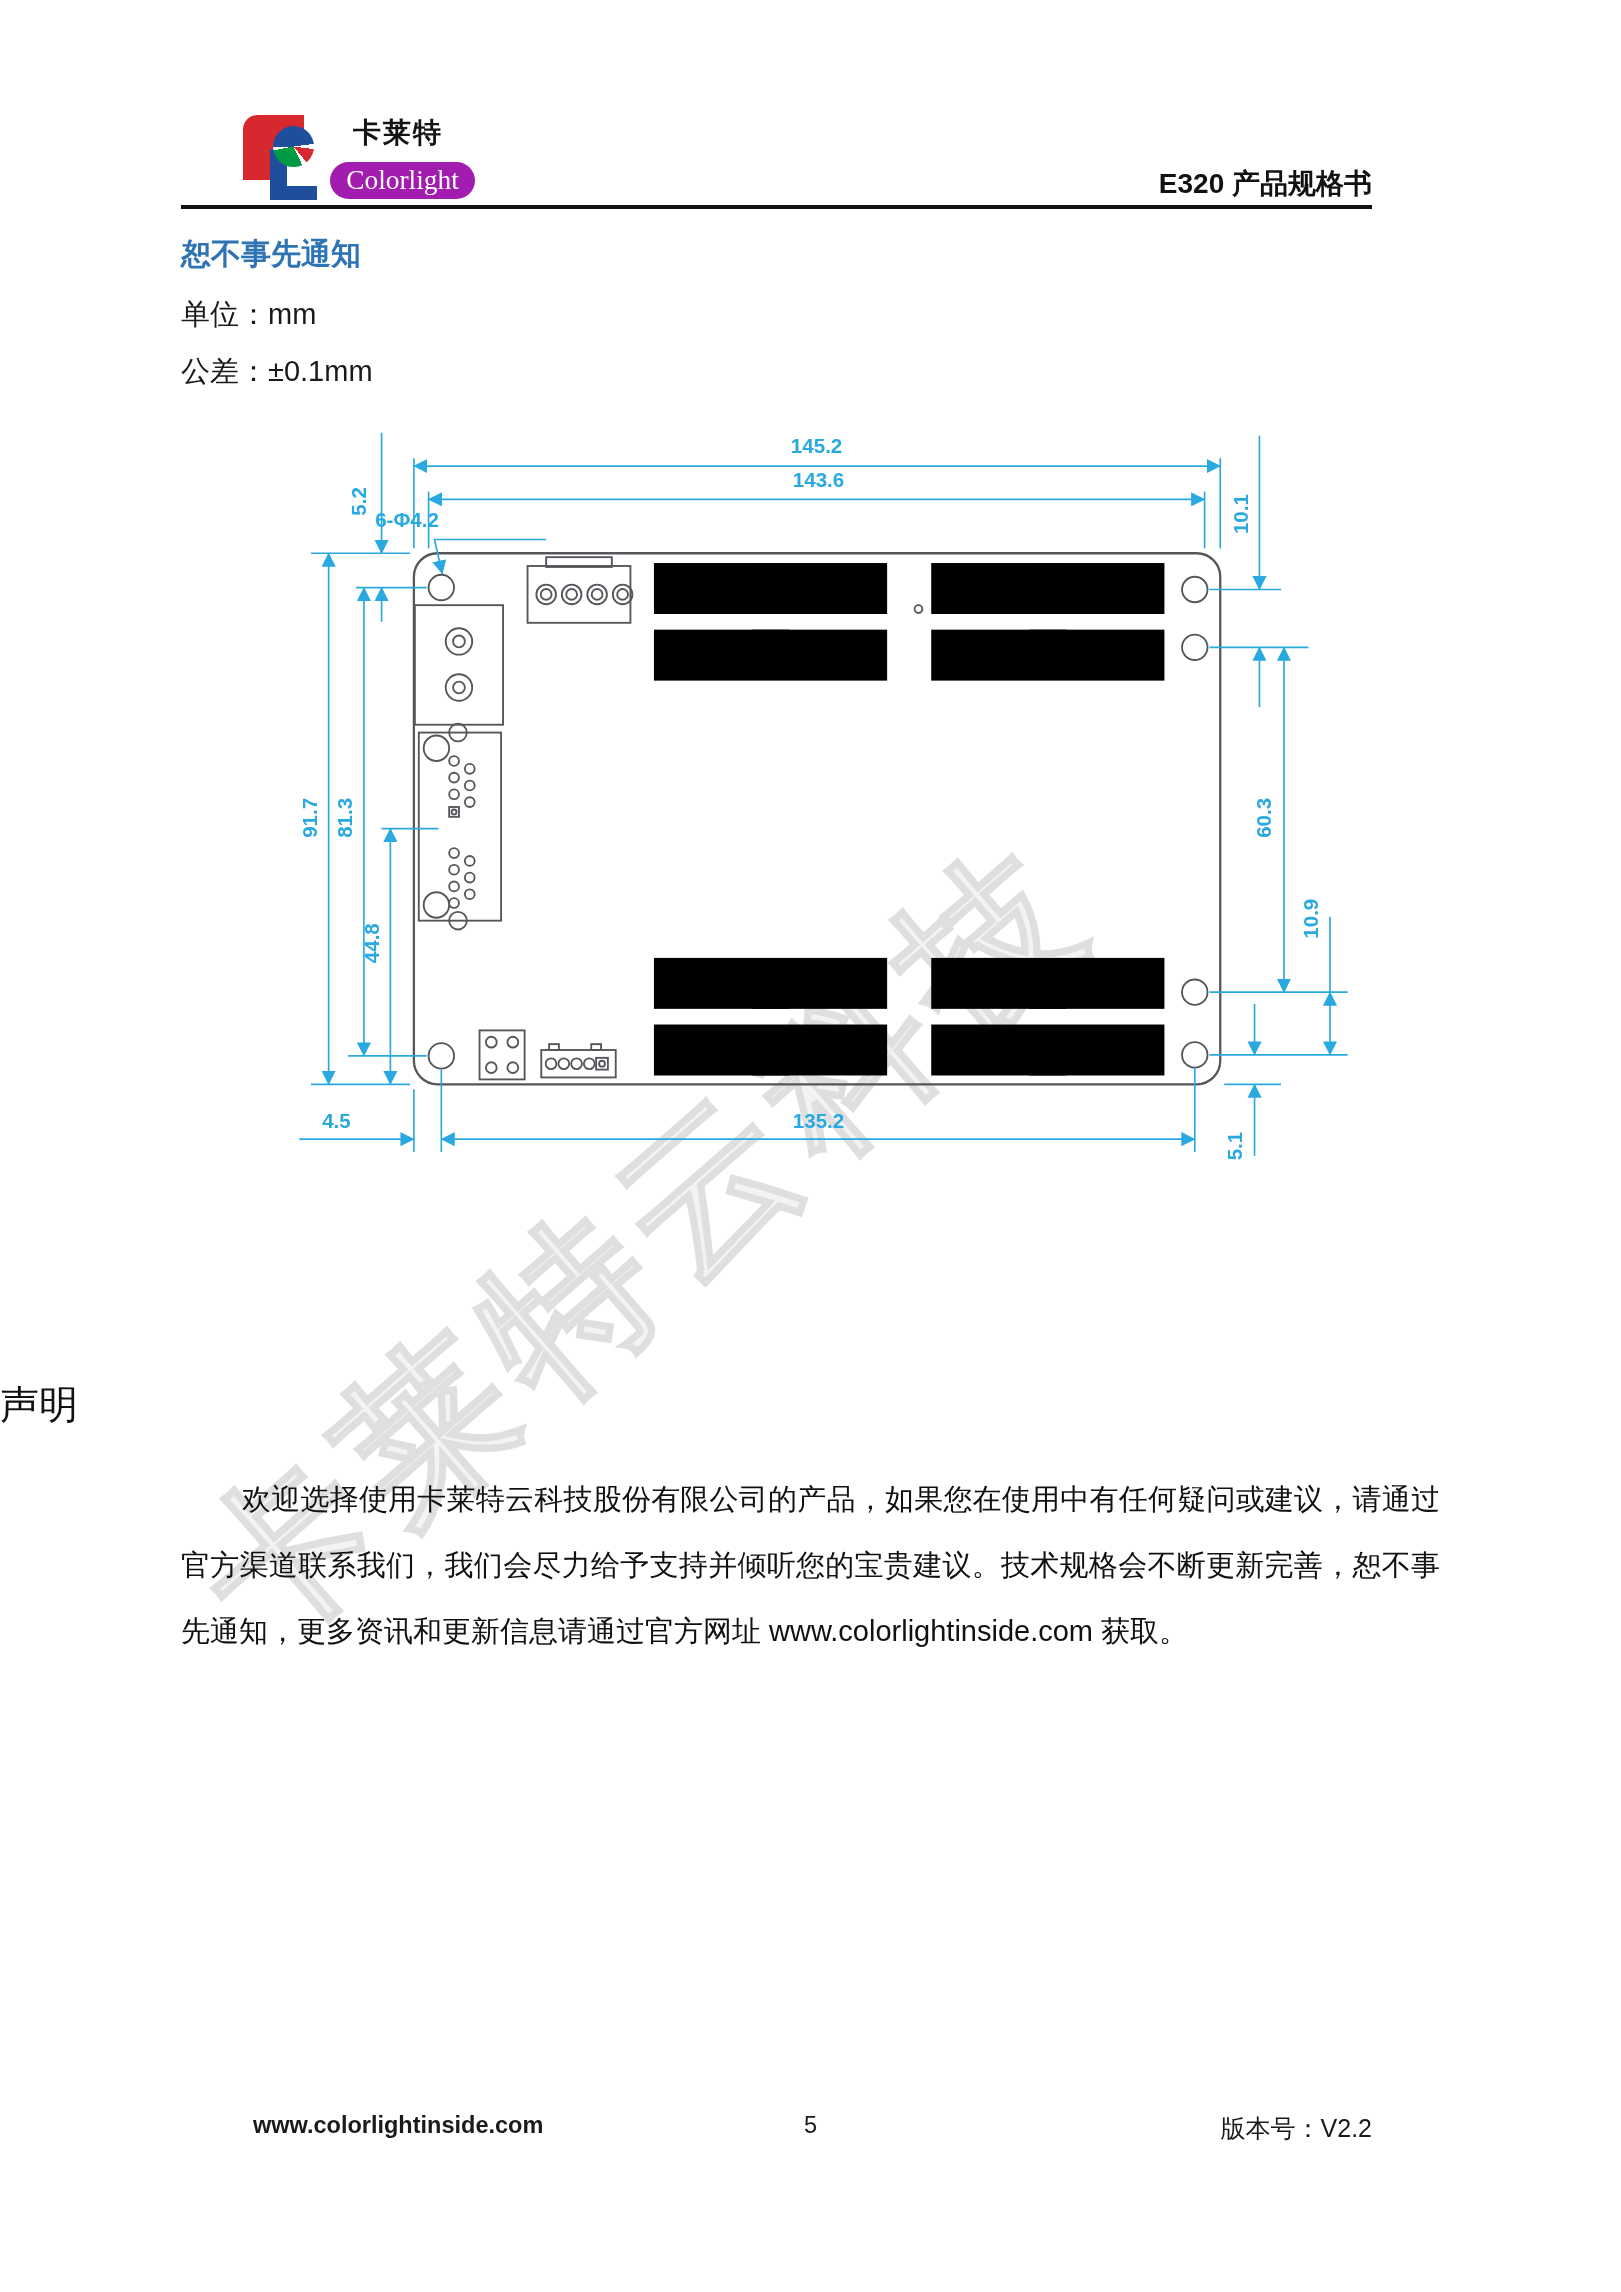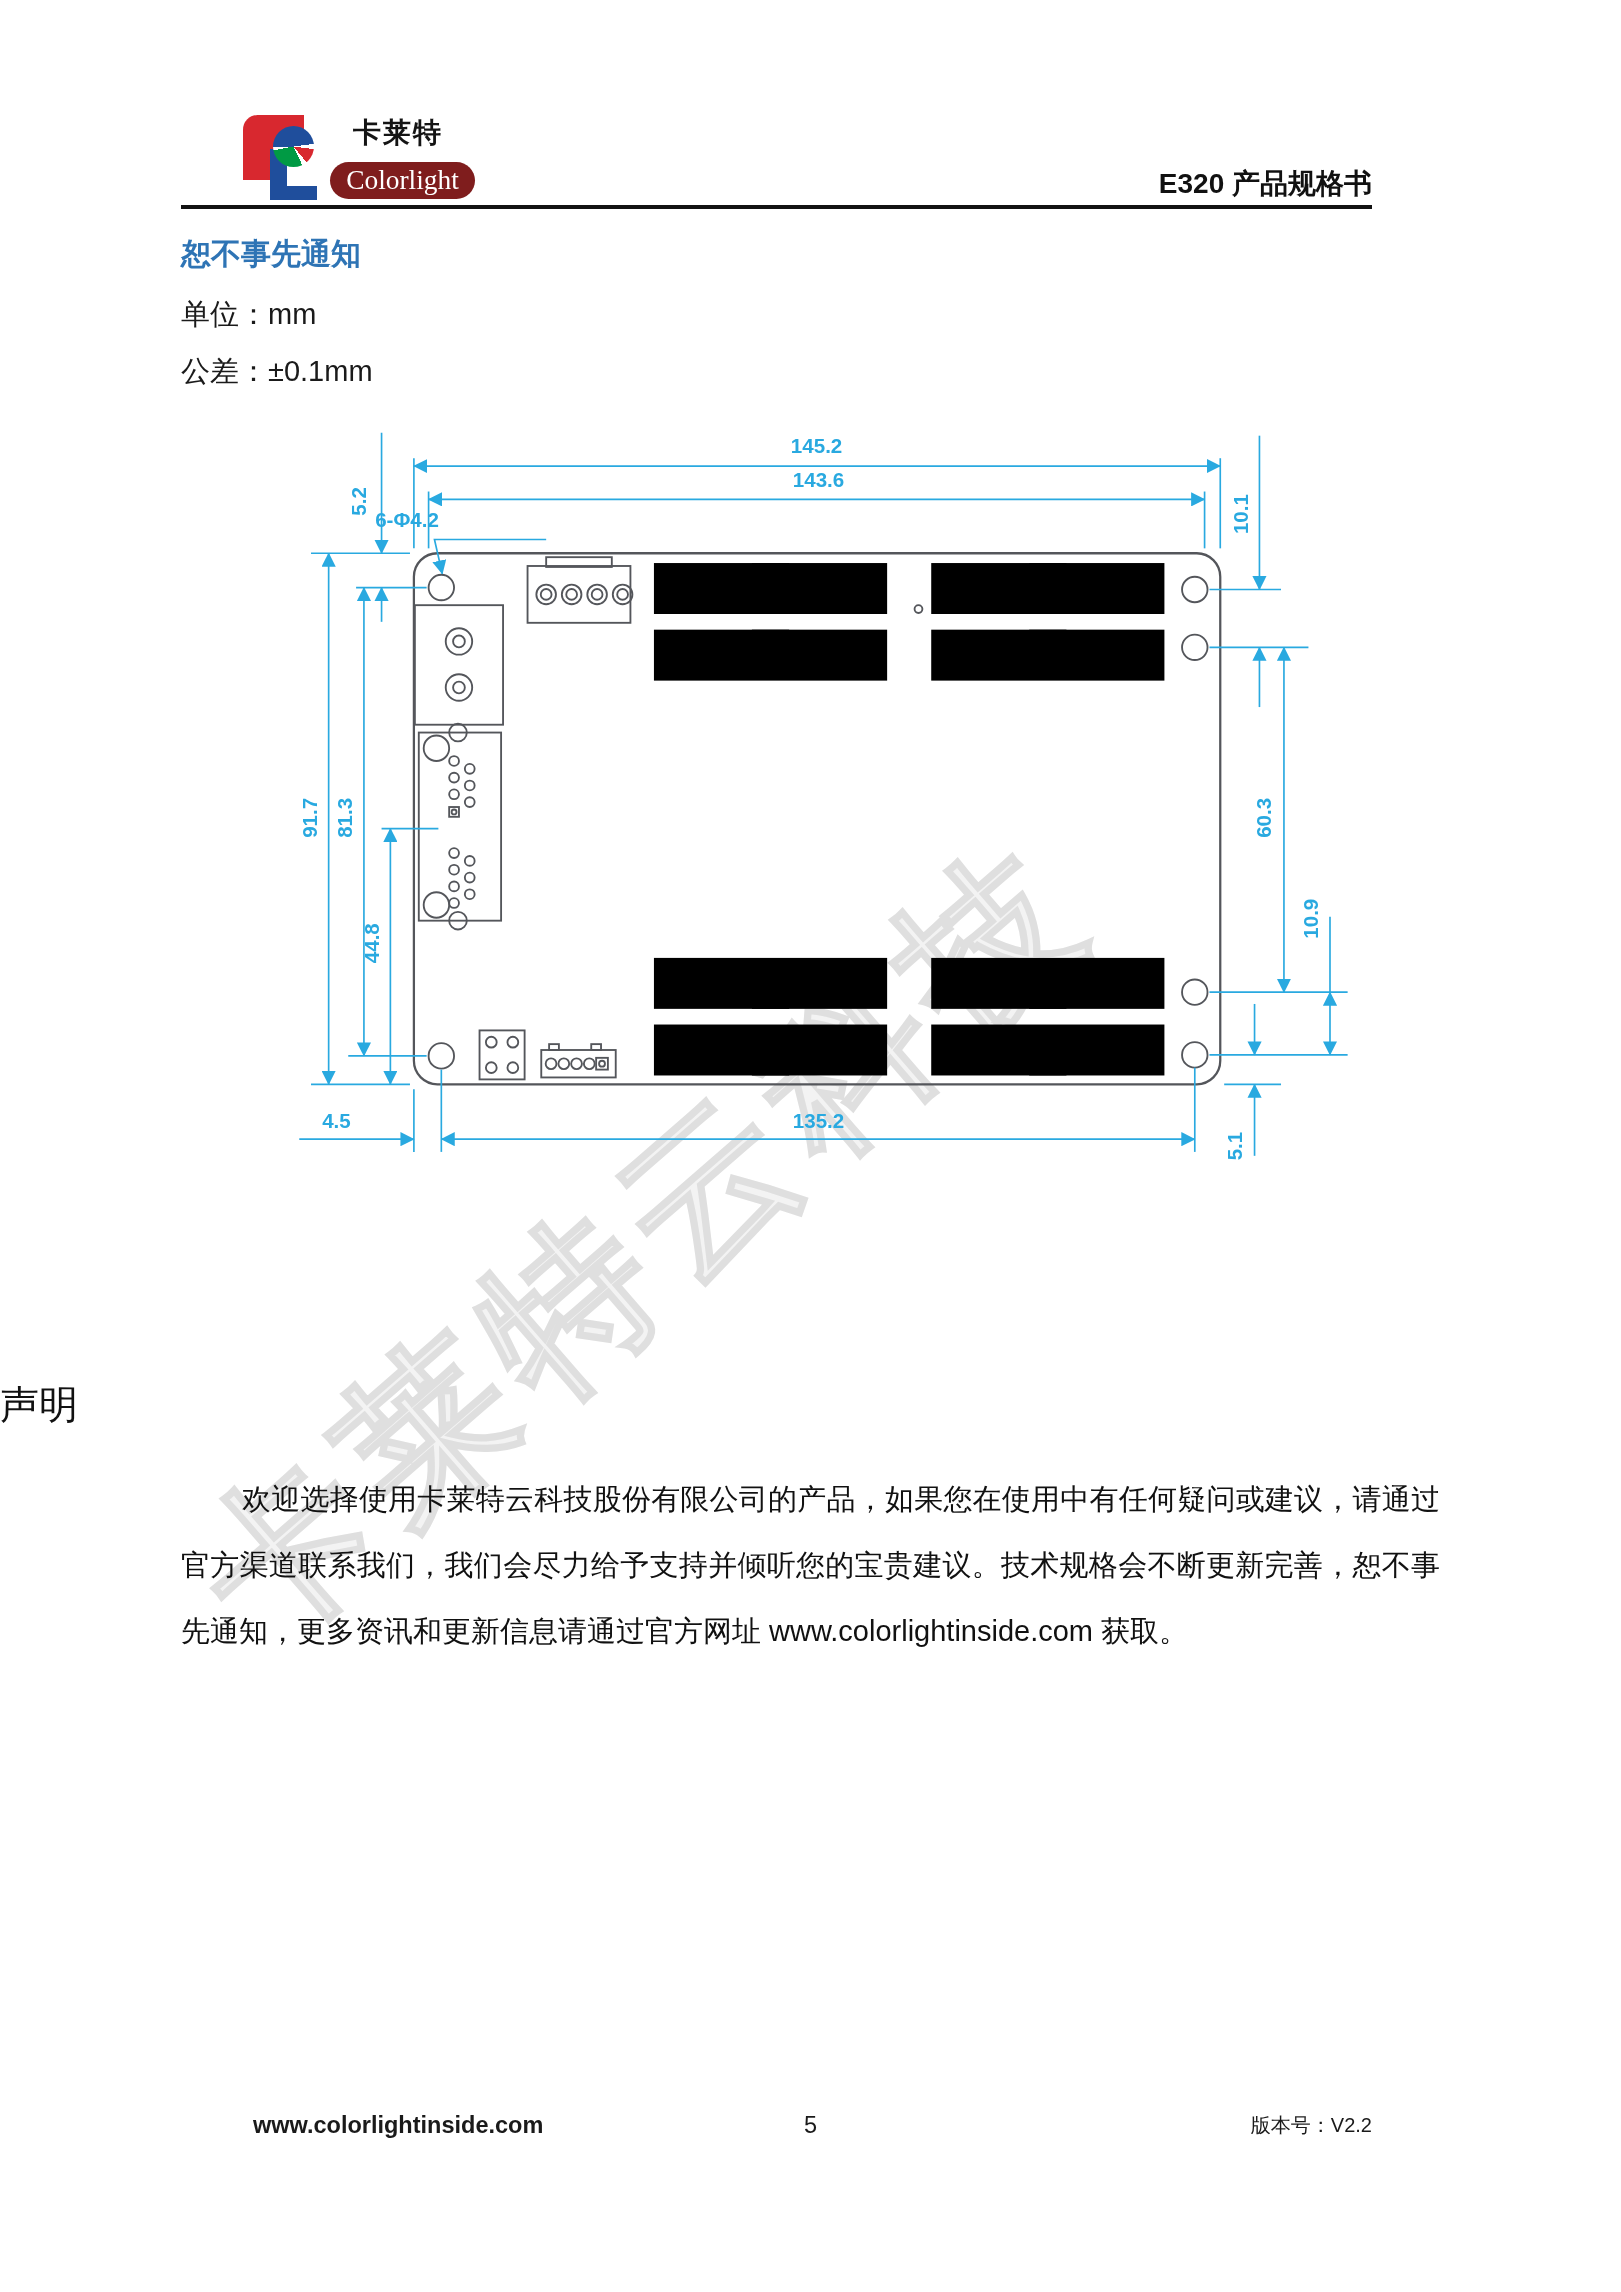--- a/index.html
+++ b/index.html
@@ -14,21 +14,21 @@
   .logo-cut{position:absolute;left:30px;top:30px;width:63px;height:63px;
             border-radius:50%;background:#fff;}
   .logo-lv{position:absolute;left:27.4px;top:37px;width:16.7px;height:51px;background:#1F4E9C;}
   .logo-lf{position:absolute;left:27.4px;top:74px;width:47px;height:13.7px;background:#1F4E9C;}
   .logo-circle{position:absolute;left:30px;top:13.7px;width:41px;height:41px;border-radius:50%;
        background:conic-gradient(from 270deg,#1F4E9C 0 48%,#fff 48% 52%,
                   #D8282F 52% 64%,#fff 64% 68%,#009A44 68% 97%,#fff 97% 100%);}
   .logo-zh{position:absolute;left:110px;top:2px;font-size:28px;font-weight:bold;
            letter-spacing:2px;color:#141414;}
   .logo-pill{position:absolute;left:87px;top:50px;width:145px;height:37px;border-radius:18.6px;
-           background:#7f1d1d;color:#fff;text-align:center;line-height:37px;
+           background:#a21caf;color:#fff;text-align:center;line-height:37px;
            font-family:"Liberation Serif", serif;font-size:27.4px;}
   #doc-title{right:249px;top:165px;font-size:28px;font-weight:bold;color:#111;}
   #header-rule{left:181px;top:205px;width:1191px;height:3.9px;background:#121212;}
 
   
   #sec-title{left:181px;top:234px;font-size:30px;font-weight:bold;color:#2E74B5;}
   #unit-line{left:181px;top:295px;font-size:29px;}
   #tol-line{left:181px;top:352px;font-size:29px;}
 
   
@@ -46,21 +46,21 @@
             font-family:"Liberation Sans", sans-serif;}
 
   
   #stmt-title{left:0;top:1378px;width:1621px;font-size:39px;color:#111;}
   #stmt-body{left:181px;top:1466px;width:1259px;font-size:29px;line-height:66px;
              text-align:justify;text-indent:61px;color:#111;}
 
   
   #footer-site{left:245px;top:2112px;font-size:23.5px;font-weight:bold;margin-left:8px;}
   #footer-page{left:0;top:2112px;width:1621px;text-align:center;font-size:23.5px;}
-  #footer-ver{right:249px;top:2112px;font-size:20px;text-align:right;}
+  #footer-ver{right:249px;top:2112px;font-size:25px;text-align:right;}
 </style>
 </head>
 <body>
 
 <div class="abs" id="watermark">卡莱特云科技</div>
 
 <div class="abs" id="logo">
   <div class="logo-red"></div>
   <div class="logo-cut"></div>
   <div class="logo-lv"></div>

